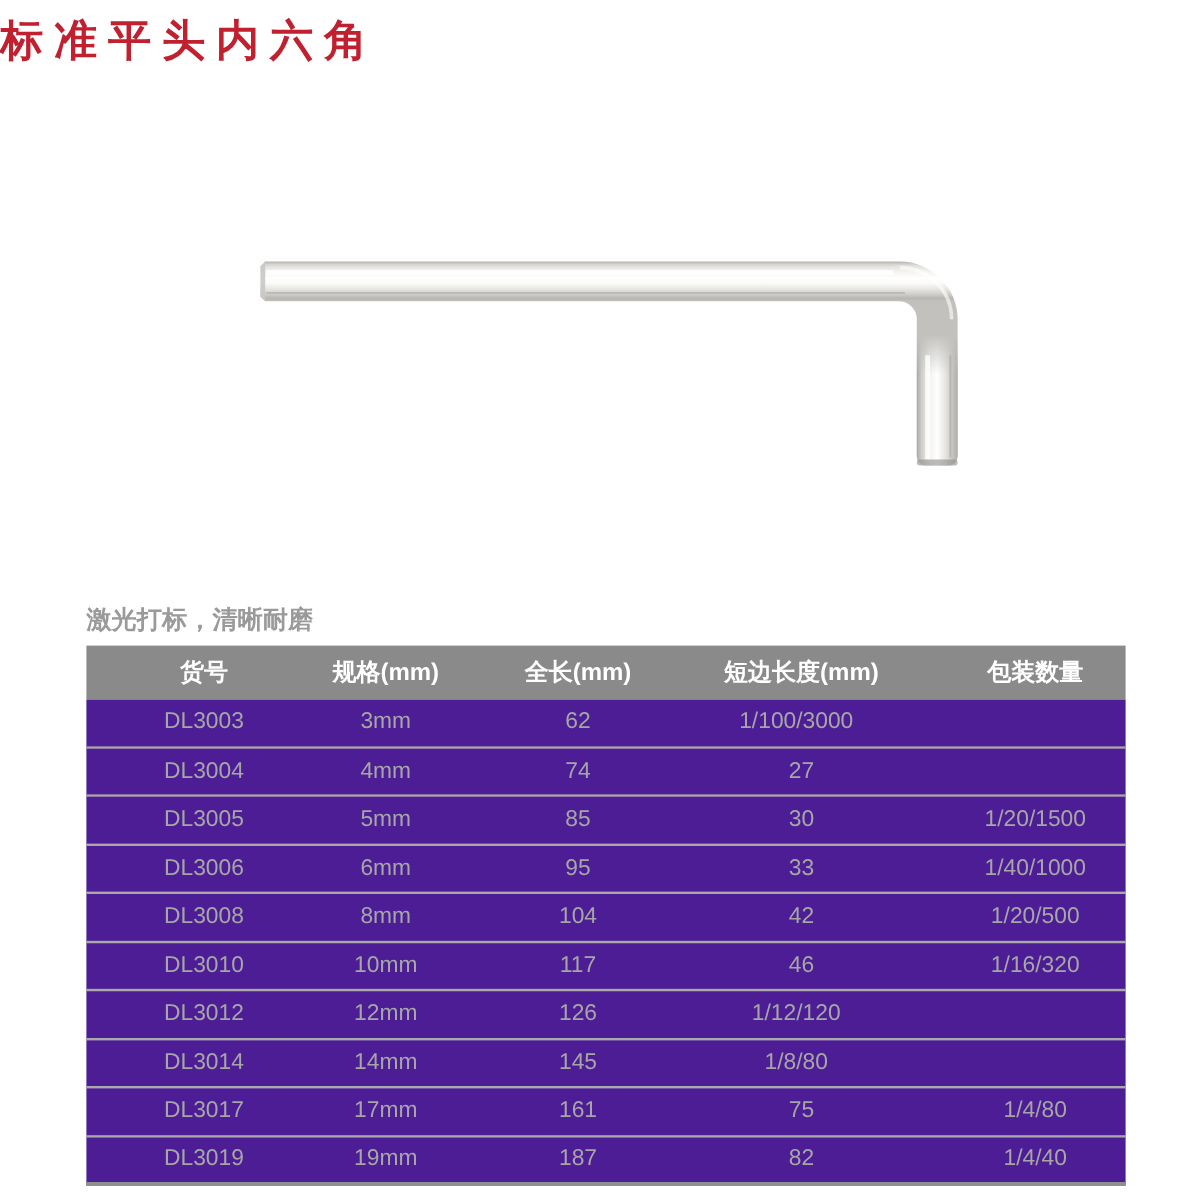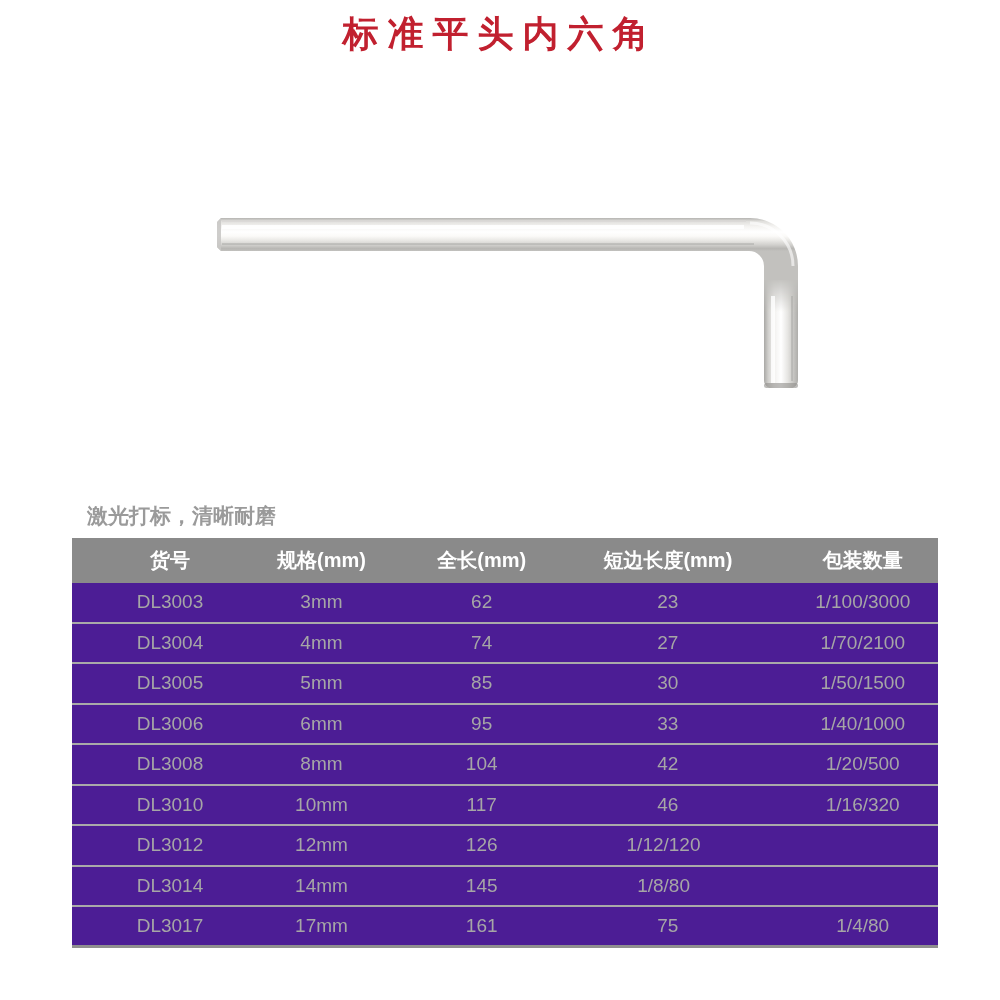--- a/index.html
+++ b/index.html
@@ -15,39 +15,38 @@
   html,body{width:1000px;height:1000px;}
   body{
     background:#ffffff;
     font-family:"Liberation Sans", sans-serif;
     position:relative;
     overflow:hidden;
   }
   .page-title{
     position:absolute;
     top:10px;left:0;width:1000px;
-    text-align:center;
+    text-align:left;
     font-size:36px;
     font-weight:bold;
     letter-spacing:9px;
     color:var(--title-red);
     white-space:nowrap;
   }
   .figure{
     position:absolute;
     left:198px;top:200px;
     width:620px;height:210px;
   }
   .caption{
     position:absolute;
     left:72px;top:502px;
     font-size:21px;
     font-weight:bold;
     color:var(--caption-text);
-    margin-left:15px;
   }
   .spec-table{
     position:absolute;
     left:72px;top:538px;
     width:866px;
   }
   .thead{
     display:flex;
     height:45px;
     align-items:center;
@@ -142,36 +141,34 @@
       <div class="hcell c1">规格(mm)</div>
       <div class="hcell c2">全长(mm)</div>
       <div class="hcell c3">短边长度(mm)</div>
       <div class="hcell c4">包装数量</div>
     </div>
     <div>
         <div class="trow">
           <div class="tcell c0">DL3003</div>
           <div class="tcell c1">3mm</div>
           <div class="tcell c2">62</div>
-          <div class="tcell c3">23</div>
           <div class="tcell c4">1/100/3000</div>
         </div>
         <div class="trow">
           <div class="tcell c0">DL3004</div>
           <div class="tcell c1">4mm</div>
           <div class="tcell c2">74</div>
           <div class="tcell c3">27</div>
-          <div class="tcell c4">1/70/2100</div>
         </div>
         <div class="trow">
           <div class="tcell c0">DL3005</div>
           <div class="tcell c1">5mm</div>
           <div class="tcell c2">85</div>
           <div class="tcell c3">30</div>
-          <div class="tcell c4">1/50/1500</div>
+          <div class="tcell c4">1/20/1500</div>
         </div>
         <div class="trow">
           <div class="tcell c0">DL3006</div>
           <div class="tcell c1">6mm</div>
           <div class="tcell c2">95</div>
           <div class="tcell c3">33</div>
           <div class="tcell c4">1/40/1000</div>
         </div>
         <div class="trow">
           <div class="tcell c0">DL3008</div>
@@ -199,16 +196,23 @@
           <div class="tcell c2">145</div>
           <div class="tcell c4">1/8/80</div>
         </div>
         <div class="trow">
           <div class="tcell c0">DL3017</div>
           <div class="tcell c1">17mm</div>
           <div class="tcell c2">161</div>
           <div class="tcell c3">75</div>
           <div class="tcell c4">1/4/80</div>
         </div>
+        <div class="trow">
+          <div class="tcell c0">DL3019</div>
+          <div class="tcell c1">19mm</div>
+          <div class="tcell c2">187</div>
+          <div class="tcell c3">82</div>
+          <div class="tcell c4">1/4/40</div>
+        </div>
       </div>
   </div>
 
 </div>
 
 </body></html>

